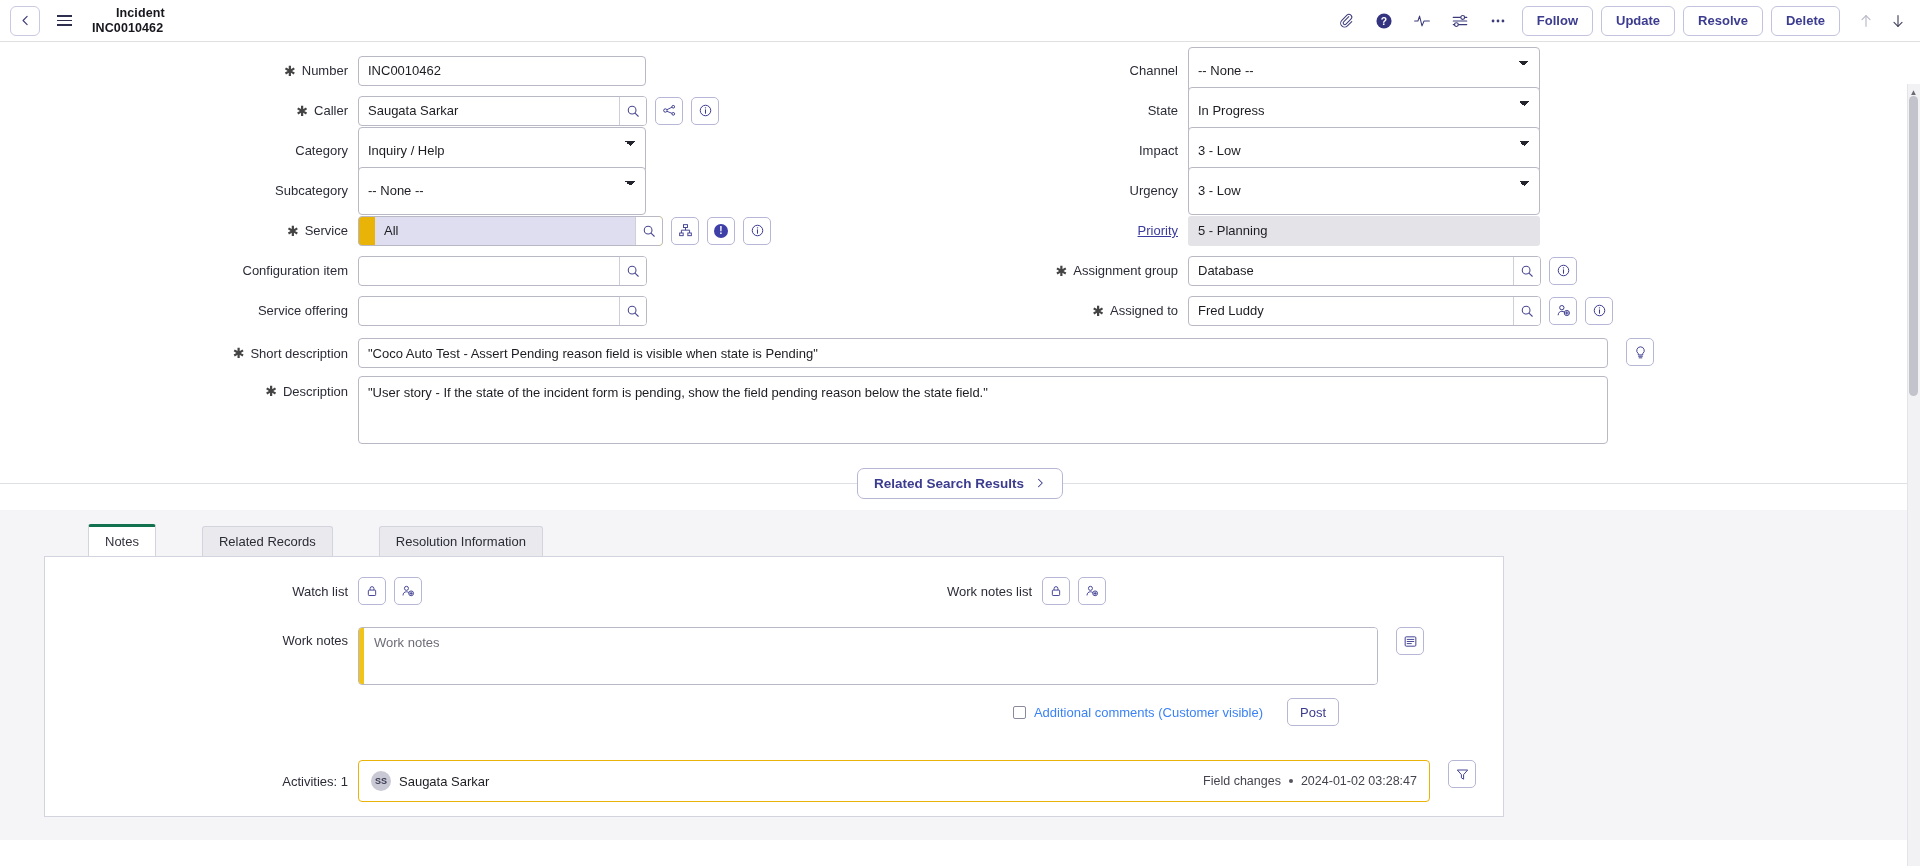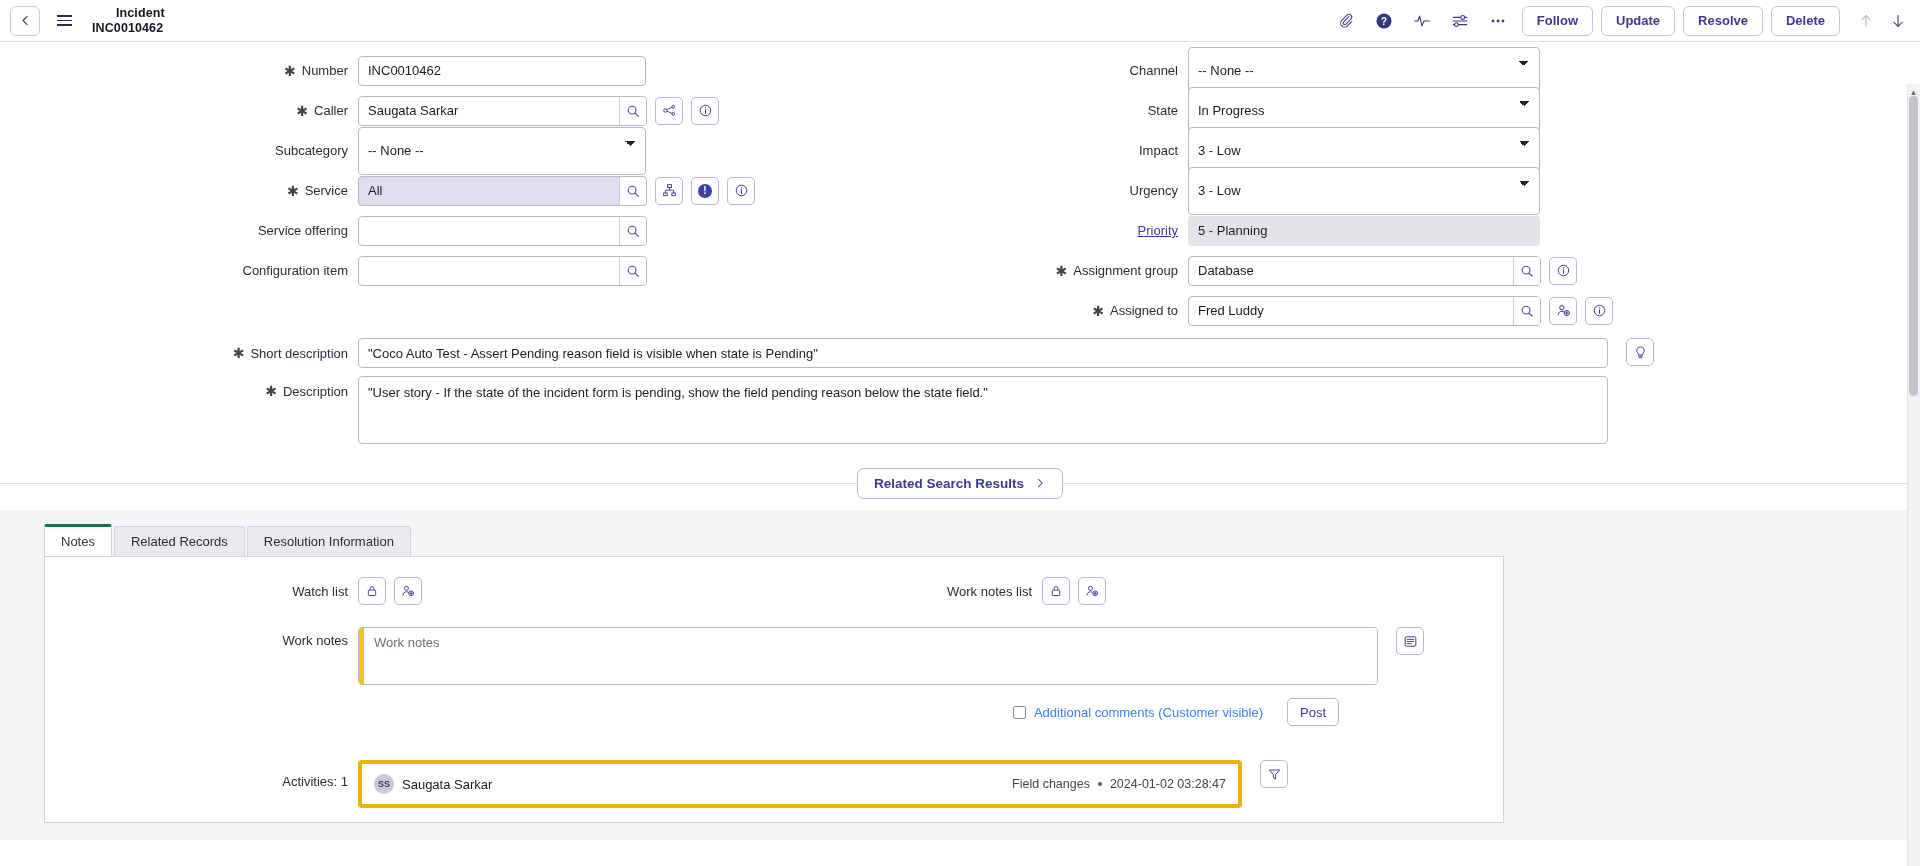--- a/index.html
+++ b/index.html
@@ -119,21 +119,21 @@
     height: 30px;
     overflow:hidden;
     background:#fff;
   }
   .refbox .rinp {
     border: none; height: 28px; width: 260px;
     font-size: 13px; padding: 0 9px; outline:none;
     font-family:"Liberation Sans", sans-serif; color:#1c1c22;
     background: transparent;
   }
-  .refbox.sel-hl { background: #22c55e; }
+  .refbox.sel-hl { background: #eab308; padding-left: 16px; }
   .refbox.sel-hl .rinp { background:#dedef0; }
   .mag {
     width: 27px; height: 28px;
     border-left: 1px solid #cfcfda;
     display:flex;align-items:center;justify-content:center;
     color:#4a4a92; background:#fff; cursor:pointer;
   }
   .readonly {
     height: 30px; width: 288px;
     background: #e3e3e8;
@@ -198,21 +198,21 @@
   .lower { background: #f5f5f7; padding-top: 14px; margin-top: 10px; min-height: 330px; }
   .tabs { display:flex; align-items:flex-end; padding-left: 44px; }
   .tab {
     height: 30px; padding: 0 16px;
     font-size: 13px; color:#2b2b36;
     background:#e9e9ee;
     border: 1px solid #d4d4de;
     border-bottom: none;
     border-radius: 3px 3px 0 0;
     display:flex;align-items:center;
-    cursor:pointer; margin-right: 2px;
+    cursor:pointer; margin-right: 2px; margin-left: 44px;
   }
   .tab.active {
     background:#fff; color:#33333f;
     border-top: 3px solid #12714e;
     height: 32px;
   }
   .tabpanel {
     background:#fff;
     border: 1px solid #d4d4de;
     margin: 0 416px 0 44px;
@@ -241,21 +241,21 @@
   .chk-label { font-size:13px; color:#3b82f6; margin-right: 24px; }
   .post-btn {
     height:28px;padding:0 12px;border:1px solid #b6b6d6;border-radius:5px;
     background:#fff;color:#3b3b8f;font-size:13px;cursor:pointer;
     font-family:"Liberation Sans", sans-serif;
   }
 
   .act-row { display:flex; align-items:flex-start; margin-top: 34px; }
   .act-label { font-size:13px;color:#2c2c38;text-align:right;padding-right:10px;white-space:nowrap; padding-top:14px;}
   .act-card {
-    width: 884px; border:4px solid #eab308; border-radius:4px;
+    width: 1072px; border:1px solid #eab308; border-radius:4px;
     background:#fff; padding: 10px 12px; display:flex; align-items:center;
   }
   .avatar {
     width:20px;height:20px;border-radius:50%;background:#c9c9d6;color:#3b3b52;
     font-size:9px;font-weight:700;display:flex;align-items:center;justify-content:center;
     margin-right:8px;flex:0 0 auto;
   }
   .act-name { font-size:13px; color:#1c1c22; }
   .act-spacer { flex:1 1 auto; }
   .act-meta { font-size:12.5px; color:#44444f; display:flex;align-items:center;gap:8px;}
@@ -396,20 +396,30 @@
               <div class="iconbtn">
                 <svg width="15" height="15" viewBox="0 0 18 18">
                   <circle cx="9" cy="9" r="6.3" fill="none" stroke="currentColor" stroke-width="1.2"></circle>
                   <circle cx="9" cy="5.8" r="0.85" fill="currentColor"></circle>
                   <line x1="9" y1="8" x2="9" y2="12.4" stroke="currentColor" stroke-width="1.25" stroke-linecap="round"></line>
                 </svg>
               </div>
             </div>
           </div>
 
+          <div class="frow">
+            <div class="flabel">
+              <span>Category</span>
+            </div>
+            <div class="fctl">
+              <select class="sel">
+                <option>Inquiry / Help</option>
+              </select>
+            </div>
+          </div>
 
           <div class="frow">
             <div class="flabel">
               <span>Subcategory</span>
             </div>
             <div class="fctl">
               <select class="sel">
                 <option>-- None --</option>
               </select>
             </div>
@@ -449,38 +459,38 @@
                   <circle cx="9" cy="9" r="6.3" fill="none" stroke="currentColor" stroke-width="1.2"></circle>
                   <circle cx="9" cy="5.8" r="0.85" fill="currentColor"></circle>
                   <line x1="9" y1="8" x2="9" y2="12.4" stroke="currentColor" stroke-width="1.25" stroke-linecap="round"></line>
                 </svg>
               </div>
             </div>
           </div>
 
           <div class="frow">
             <div class="flabel">
-              <span>Service offering</span>
+              <span>Configuration item</span>
             </div>
             <div class="fctl">
               <div class="refbox">
                 <input class="rinp" value="" style="">
                 <div class="mag">
                   <svg width="14" height="14" viewBox="0 0 16 16">
                     <circle cx="7" cy="7" r="4.4" fill="none" stroke="currentColor" stroke-width="1.25"></circle>
                     <line x1="10.3" y1="10.3" x2="14" y2="14" stroke="currentColor" stroke-width="1.25" stroke-linecap="round"></line>
                   </svg>
                 </div>
               </div>
             </div>
           </div>
 
           <div class="frow">
             <div class="flabel">
-              <span>Configuration item</span>
+              <span>Service offering</span>
             </div>
             <div class="fctl">
               <div class="refbox">
                 <input class="rinp" value="" style="">
                 <div class="mag">
                   <svg width="14" height="14" viewBox="0 0 16 16">
                     <circle cx="7" cy="7" r="4.4" fill="none" stroke="currentColor" stroke-width="1.25"></circle>
                     <line x1="10.3" y1="10.3" x2="14" y2="14" stroke="currentColor" stroke-width="1.25" stroke-linecap="round"></line>
                   </svg>
                 </div>

